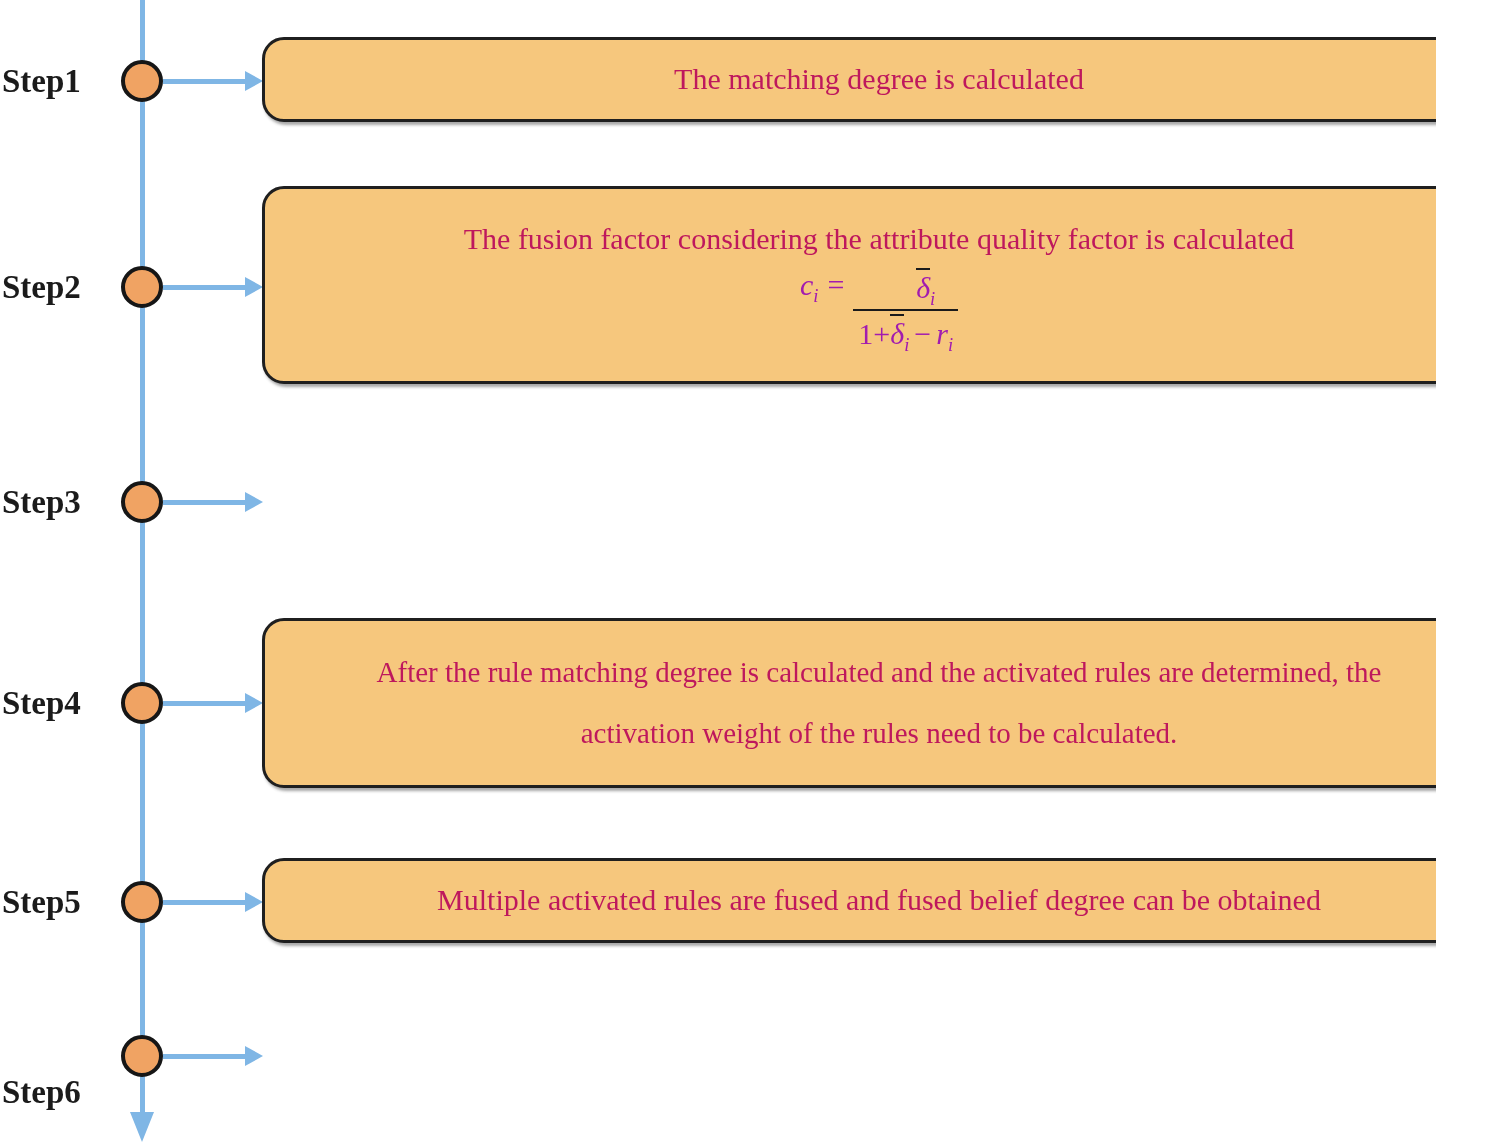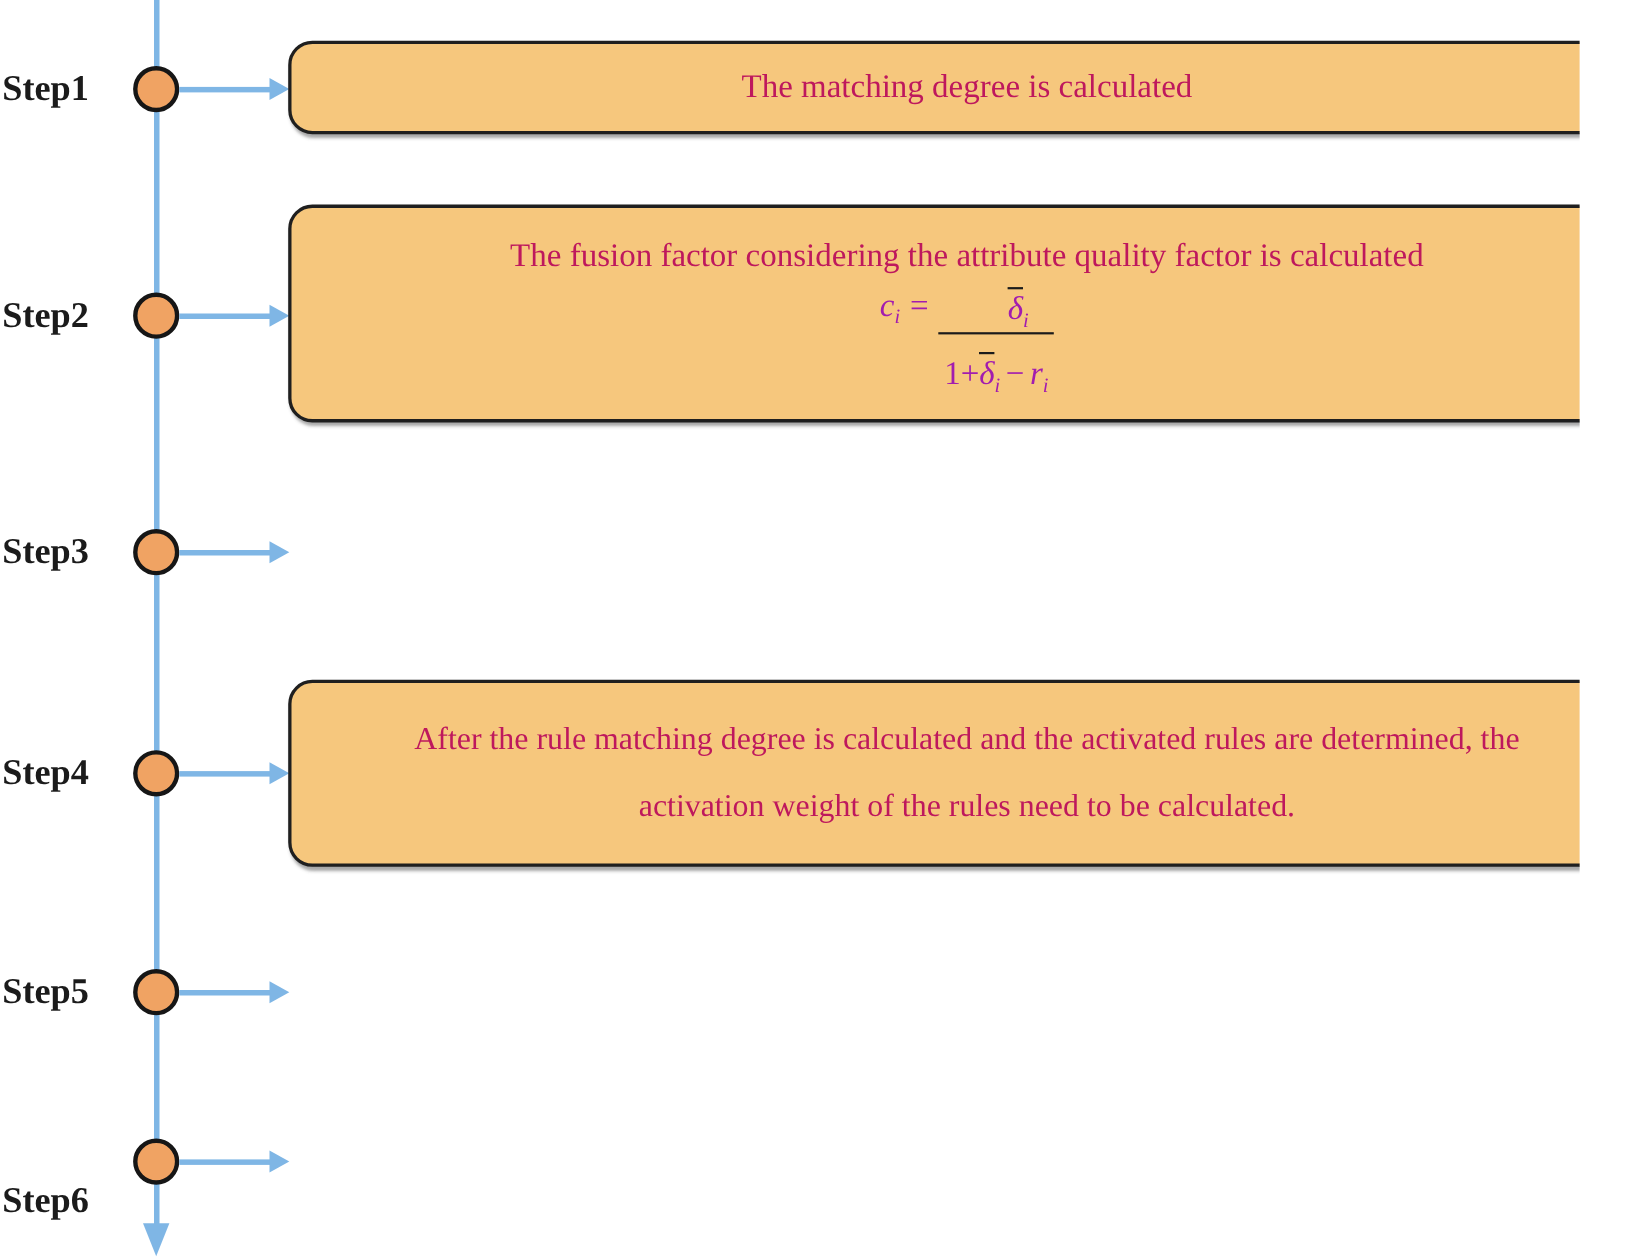--- a/index.html
+++ b/index.html
@@ -131,21 +131,21 @@
     flex-direction: column;
     align-items: center;
     vertical-align: middle;
   }
   .frac .num {
     padding: 0 4px 4px 4px;
     margin-left: 40px;
   }
   .frac .den {
     border-top: 2.5px solid #1b1b1b;
-    padding: 16px 5px 0 5px;
+    padding: 3px 5px 0 5px;
     white-space: nowrap;
   }
   .obar {
     display: inline-block;
     border-top: 2.5px solid #1b1b1b;
     padding-top: 2px;
     line-height: 1.05;
   }
   .fop { margin: 0 5px; font-style: normal; }
   .fplus { font-style: normal; }
@@ -203,20 +203,23 @@
     <div class="box-text small">After the rule matching degree is calculated and the activated rules are determined, the</div>
     <div class="box-text small">activation weight of the rules need to be calculated.</div>
   </div>
 
   <div class="step-label" style="top:880px">Step5</div>
   <div class="node" style="top:881px"></div>
   <div class="harrow" style="top:892px">
       <span class="hline"></span>
       <span class="tri"></span>
     </div>
+  <div class="box" style="top:858px;height:85px">
+    <div class="box-text">Multiple activated rules are fused and fused belief degree can be obtained</div>
+  </div>
 
   <div class="step-label" style="top:1070px">Step6</div>
   <div class="node" style="top:1035px"></div>
   <div class="harrow" style="top:1046px">
       <span class="hline"></span>
       <span class="tri"></span>
     </div>
 
 </div>
 

